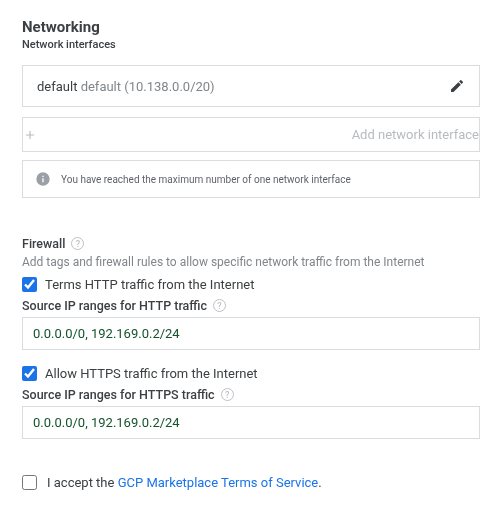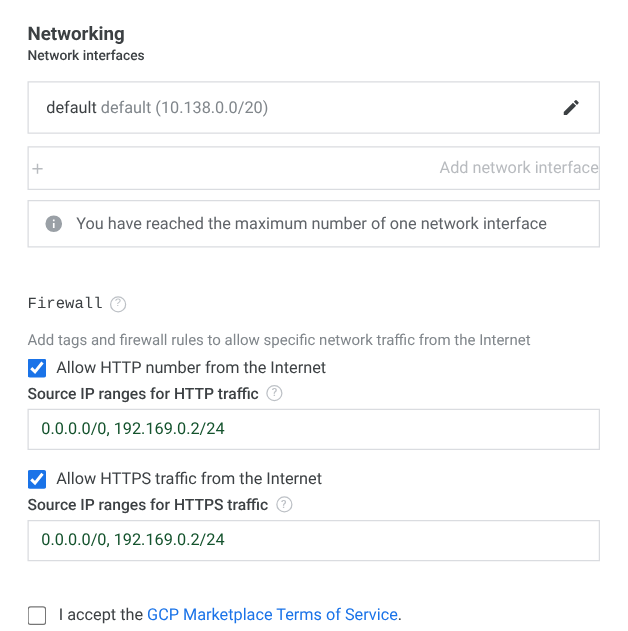--- a/index.html
+++ b/index.html
@@ -49,34 +49,33 @@
     justify-content: space-between;
     gap: 6px;
   }
   .add-row svg { width: 14px; height: 14px; fill: #b8bbbf; }
   .info-row {
     border: 1px solid #dadce0;
     padding: 10px 12px;
     display: flex;
     align-items: center;
     gap: 10px;
-    font-size: 13px;
+    font-size: 10px;
     color: #5f6368;
     margin-bottom: 38px;
   }
   .info-row svg { width: 16px; height: 16px; fill: #9aa0a6; flex: none; }
   .fw-head {
     display: flex;
     align-items: center;
     gap: 6px;
     font-size: 12.5px;
     font-weight: 500;
     color: #3c4043;
-    margin-bottom: 15px;
-    font-family: Liberation Mono, monospace;
+    margin-bottom: 4px;
   }
   .fw-desc {
     font-size: 12px;
     color: #80868b;
     margin-bottom: 8px;
   }
   .chk-row {
     display: flex;
     align-items: center;
     gap: 8px;
@@ -86,21 +85,21 @@
   }
   input[type="checkbox"] {
     width: 15px;
     height: 15px;
     accent-color: #1a73e8;
     margin: 0;
     cursor: pointer;
   }
   .field-label {
     display: flex;
-    align-items: flex-start;
+    align-items: center;
     gap: 6px;
     font-size: 12.5px;
     font-weight: 500;
     color: #3c4043;
     margin-bottom: 4px;
   }
   .help-icon {
     width: 13px; height: 13px;
     border: 1px solid #bdc1c6;
     border-radius: 50%;
@@ -163,21 +162,21 @@
 </div>
 
 <div class="fw-head">
   <span>Firewall</span>
   <span class="help-icon">?</span>
 </div>
 <div class="fw-desc">Add tags and firewall rules to allow specific network traffic from the Internet</div>
 
 <label class="chk-row">
   <input type="checkbox" checked="" style="">
-  <span>Allow HTTP number from the Internet</span>
+  <span>Terms HTTP traffic from the Internet</span>
 </label>
 <div class="field-label">
   <span>Source IP ranges for HTTP traffic</span>
   <span class="help-icon">?</span>
 </div>
 <input type="text" value="0.0.0.0/0, 192.169.0.2/24" style="">
 
 <label class="chk-row">
   <input type="checkbox" checked="" style="">
   <span>Allow HTTPS traffic from the Internet</span>

